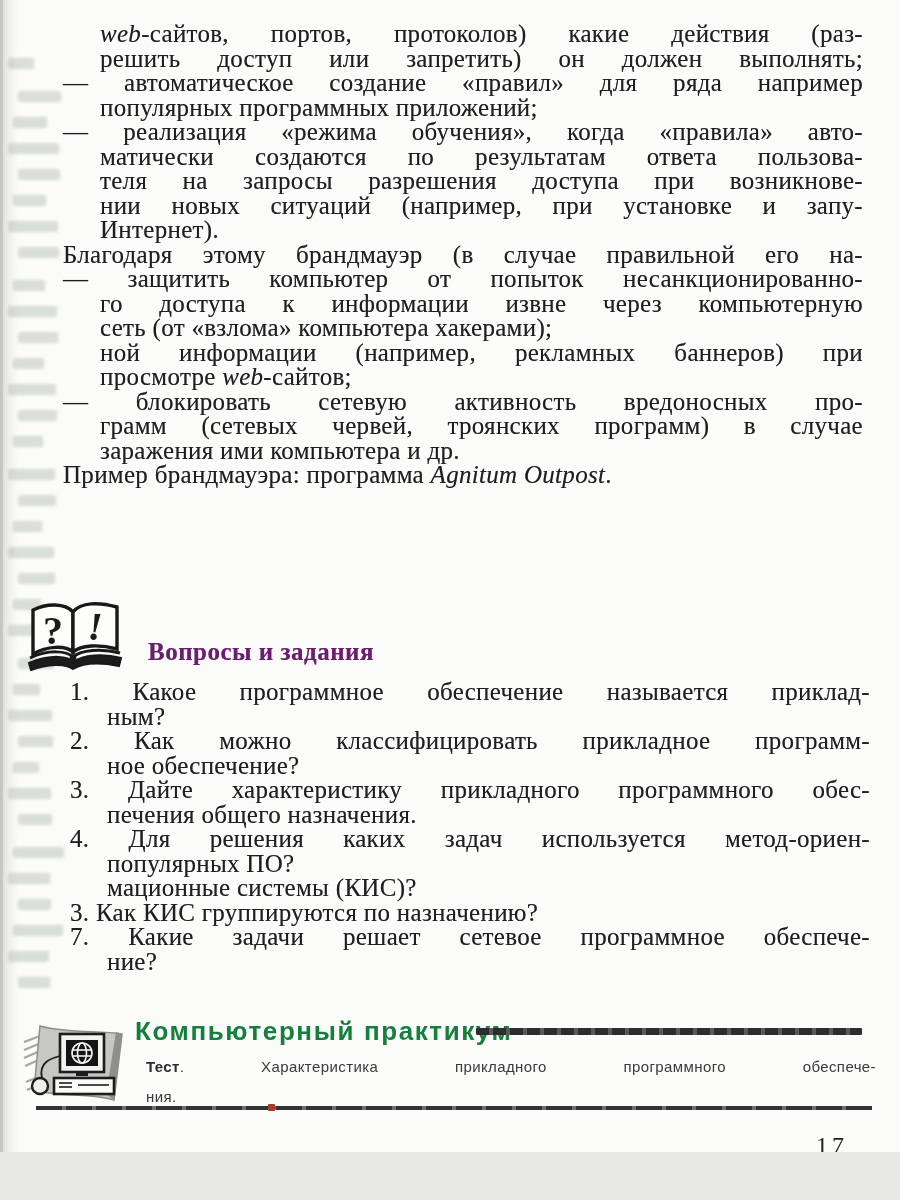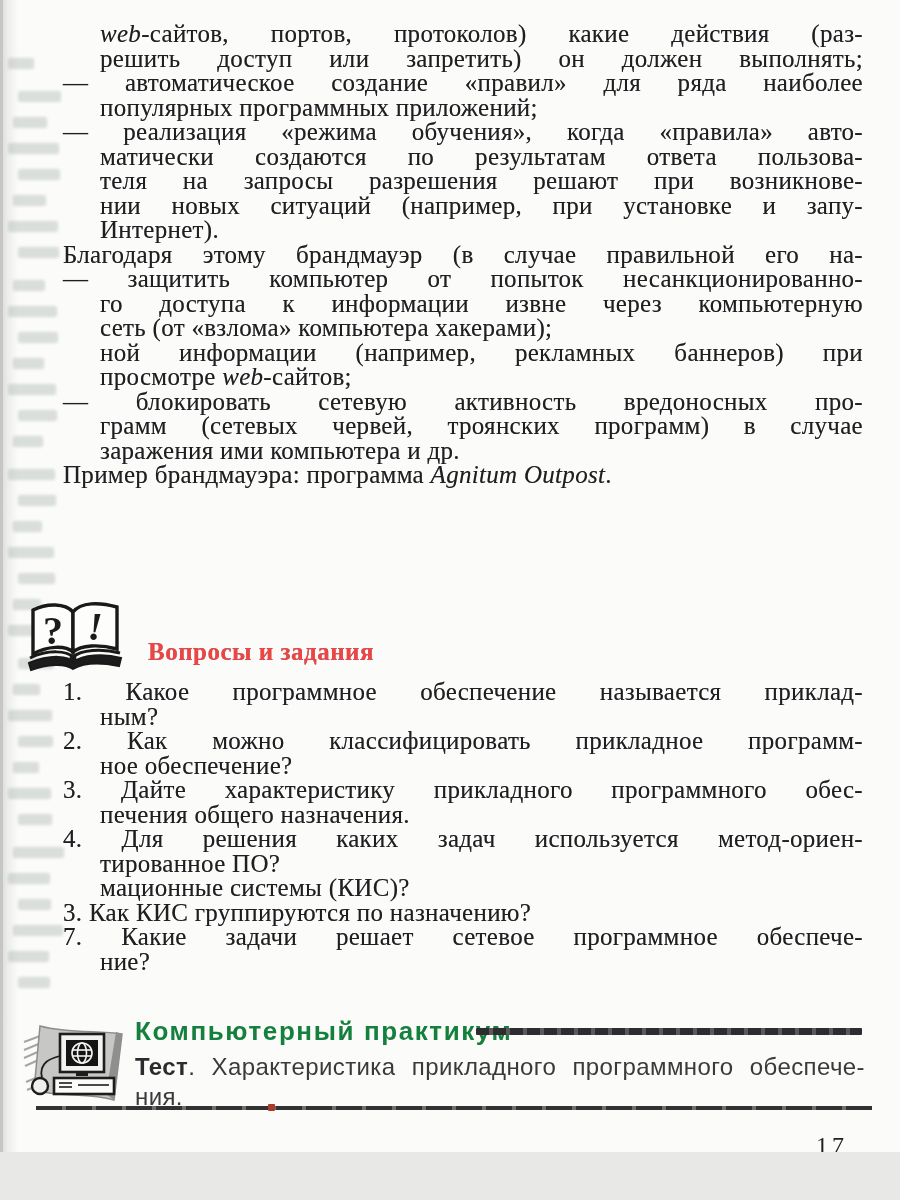--- a/index.html
+++ b/index.html
@@ -24,40 +24,40 @@
     text-align:justify;text-align-last:justify;-moz-text-align-last:justify;
     white-space:normal;color:#1f1f22;text-shadow:0 0 0.5px rgba(50,50,55,0.55);
   }
   .tline.ind{padding-left:37px;}
   .tline.end{text-align-last:left;-moz-text-align-last:left;}
   .it{font-style:italic;}
 
   
   .q-head{
     position:absolute;left:148px;top:638px;font-size:25px;font-weight:bold;
-    letter-spacing:0.5px;color:#ef4444;text-shadow:0 0 0.5px rgba(50,50,55,0.6);
+    letter-spacing:0.5px;color:#701a75;text-shadow:0 0 0.5px rgba(50,50,55,0.6);
   }
   .icon-book{position:absolute;left:25px;top:600px;}
   .icon-comp{position:absolute;left:22px;top:1020px;}
 
   
   .p-head{
     position:absolute;left:135px;top:1016px;
     font-family:"Liberation Sans","DejaVu Sans",sans-serif;
     font-size:26px;font-weight:bold;letter-spacing:1.6px;color:#15803d;
   }
   .p-rule{
     position:absolute;left:476px;top:1028px;width:386px;height:7px;
     background:repeating-linear-gradient(90deg,#2d2d2f 0 13px,#5a5a58 13px 17px);
     border-radius:1px;
   }
   .p-text{
-    position:absolute;left:135px;top:1052px;width:730px;
+    position:absolute;left:146px;top:1052px;width:730px;
     font-family:"Liberation Sans","DejaVu Sans",sans-serif;
-    font-size:24px;line-height:30px;color:#3a3a3c;letter-spacing:0.4px;
+    font-size:15px;line-height:30px;color:#3a3a3c;letter-spacing:0.4px;
     text-align:justify;text-align-last:justify;-moz-text-align-last:justify;
   }
   .p-text .line2{display:block;text-align-last:left;-moz-text-align-last:left;}
   .p-bold{font-weight:bold;color:#2c2c2e;}
 
   .bottom-rule{
     position:absolute;left:36px;top:1106px;width:836px;height:4px;
     background:repeating-linear-gradient(90deg,#323234 0 26px,#6e6e6c 26px 30px);
   }
   .red-tick{position:absolute;left:232px;top:-2px;width:7px;height:7px;background:#a83b2c;border-radius:1px;}
@@ -107,25 +107,25 @@
       <div class="ghost" style="top: 873px; left: 8px; width: 42px; height: 11px;"></div>
       <div class="ghost" style="top: 899px; left: 18px; width: 33px; height: 11px;"></div>
       <div class="ghost" style="top: 925px; left: 13px; width: 50px; height: 11px;"></div>
       <div class="ghost" style="top: 951px; left: 8px; width: 41px; height: 11px;"></div>
       <div class="ghost" style="top: 977px; left: 18px; width: 32px; height: 11px;"></div>
     </div>
 
   <div id="body-lines" class="textcol" style="top:22px;">
       <div class="tline ind"><span class="it">web</span><span>-сайтов, портов, протоколов) какие действия (раз-</span></div>
       <div class="tline ind"><span>решить доступ или запретить) он должен выполнять;</span></div>
-      <div class="tline"><span>— автоматическое создание «правил» для ряда наиболее</span></div>
+      <div class="tline"><span>— автоматическое создание «правил» для ряда например</span></div>
       <div class="tline ind end"><span>популярных программных приложений;</span></div>
       <div class="tline"><span>— реализация «режима обучения», когда «правила» авто-</span></div>
       <div class="tline ind"><span>матически создаются по результатам ответа пользова-</span></div>
-      <div class="tline ind"><span>теля на запросы разрешения решают при возникнове-</span></div>
+      <div class="tline ind"><span>теля на запросы разрешения доступа при возникнове-</span></div>
       <div class="tline ind"><span>нии новых ситуаций (например, при установке и запу-</span></div>
       <div class="tline ind end"><span>Интернет).</span></div>
       <div class="tline"><span>Благодаря этому брандмауэр (в случае правильной его на-</span></div>
       <div class="tline"><span>— защитить компьютер от попыток несанкционированно-</span></div>
       <div class="tline ind"><span>го доступа к информации извне через компьютерную</span></div>
       <div class="tline ind end"><span>сеть (от «взлома» компьютера хакерами);</span></div>
       <div class="tline ind"><span>ной информации (например, рекламных баннеров) при</span></div>
       <div class="tline ind end"><span>просмотре </span><span class="it">web</span><span>-сайтов;</span></div>
       <div class="tline"><span>— блокировать сетевую активность вредоносных про-</span></div>
       <div class="tline ind"><span>грамм (сетевых червей, троянских программ) в случае</span></div>
@@ -138,29 +138,29 @@
       <path d="M8 10 C22 3 40 3 48 12 L48 52 C40 45 22 46 8 54 Z" fill="#fdfdfc" stroke="#191919" stroke-width="3.4"></path>
       <path d="M48 12 C56 2 74 2 92 7 L92 49 C74 44 56 45 48 52 Z" fill="#fdfdfc" stroke="#191919" stroke-width="3.4"></path>
       <path d="M5 58 C24 49 42 51 48 57 C56 50 76 48 95 53" fill="none" stroke="#191919" stroke-width="3"></path>
       <path d="M4 63 C26 54 44 56 48 62 C58 55 78 53 96 58 L94 66 C74 62 58 63 48 69 C40 63 22 64 6 70 Z" fill="#1c1c1c" stroke="#191919" stroke-width="2"></path>
       <circle cx="48" cy="58" r="3.4" fill="#1c1c1c"></circle>
       <text x="28" y="44" font-family="Liberation Serif, DejaVu Serif, serif" font-size="40" font-weight="bold" fill="#1b1b1b" text-anchor="middle">?</text>
       <text x="70" y="40" font-family="Liberation Serif, DejaVu Serif, serif" font-size="40" font-weight="bold" font-style="italic" fill="#1b1b1b" text-anchor="middle">!</text>
     </svg>
   </div>
   <div class="q-head">Вопросы и задания</div>
-  <div id="question-lines" class="textcol" style="top:680px;">
+  <div id="question-lines" class="textcol" style="top:680px;margin-left:7px;">
       <div class="tline"><span>1. Какое программное обеспечение называется приклад-</span></div>
       <div class="tline ind end"><span>ным?</span></div>
       <div class="tline"><span>2. Как можно классифицировать прикладное программ-</span></div>
       <div class="tline ind end"><span>ное обеспечение?</span></div>
       <div class="tline"><span>3. Дайте характеристику прикладного программного обес-</span></div>
       <div class="tline ind end"><span>печения общего назначения.</span></div>
       <div class="tline"><span>4. Для решения каких задач используется метод-ориен-</span></div>
-      <div class="tline ind end"><span>тированное ПО?</span></div>
+      <div class="tline ind end"><span>популярных ПО?</span></div>
       <div class="tline ind end"><span>мационные системы (КИС)?</span></div>
       <div class="tline end"><span>3. Как КИС группируются по назначению?</span></div>
       <div class="tline"><span>7. Какие задачи решает сетевое программное обеспече-</span></div>
       <div class="tline ind end"><span>ние?</span></div>
     </div>
 
   <div class="icon-comp">
     <svg width="114" height="90" viewBox="0 0 114 90">
       <g stroke="#9c9c9a" stroke-width="2" opacity="0.9">
         <path d="M2 22 L34 10" fill="none"></path>

